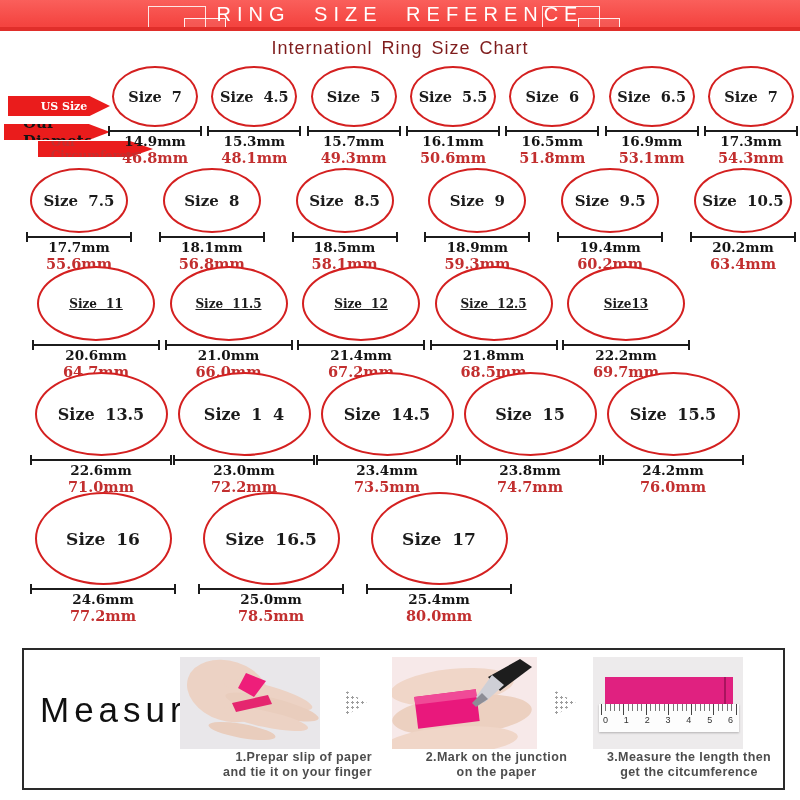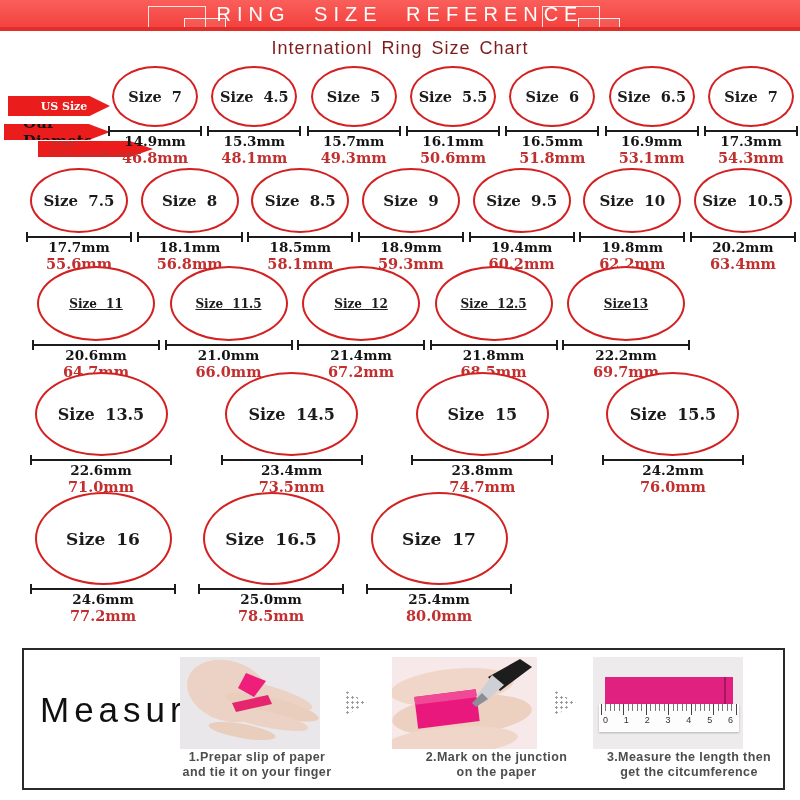--- a/index.html
+++ b/index.html
@@ -118,21 +118,21 @@
     opacity:.85;
   }
   .gap-a{width:25px;flex:0 0 auto;}
   .gap-b{width:17px;flex:0 0 auto;}
 
   .caption{
     position:absolute;top:100px;
     font-size:12.5px;font-weight:bold;color:#4d4d4d;
     line-height:1.18;letter-spacing:.4px;white-space:pre-line;
   }
-  .cap1{left:118px;width:230px;text-align:center;}
+  .cap1{left:118px;width:230px;text-align:right;}
   .cap2{left:380px;width:185px;text-align:center;}
   .cap3{left:560px;width:210px;text-align:center;}
 
   
   .ruler-photo{position:relative;width:150px;height:92px;background:#edebec;}
   .ruler-strip{position:absolute;left:12px;top:20px;width:128px;height:27px;background:#e02180;}
   .ruler-mark{position:absolute;right:17px;top:20px;width:2px;height:27px;background:#a8145e;}
   .ruler-body{
     position:absolute;left:6px;top:47px;width:140px;height:28px;background:#fdfdfd;
     box-shadow:0 1px 2px rgba(0,0,0,.25);
@@ -266,28 +266,20 @@
     <div class="cell">
       <div class="ring">
         <span class="size-label">Size 9.5</span>
       </div>
       <div class="mline"></div>
       <div class="dia">19.4mm</div>
       <div class="cir">60.2mm</div>
     </div>
     <div class="cell">
       <div class="ring">
-        <span class="size-label">Size 10</span>
-      </div>
-      <div class="mline"></div>
-      <div class="dia">19.8mm</div>
-      <div class="cir">62.2mm</div>
-    </div>
-    <div class="cell">
-      <div class="ring">
         <span class="size-label">Size 10.5</span>
       </div>
       <div class="mline"></div>
       <div class="dia">20.2mm</div>
       <div class="cir">63.4mm</div>
     </div>
   </div>
 <div class="ring-row row3">
     <div class="cell">
       <div class="ring">
@@ -331,20 +323,28 @@
     </div>
   </div>
 <div class="ring-row row4">
     <div class="cell">
       <div class="ring">
         <span class="size-label">Size 13.5</span>
       </div>
       <div class="mline"></div>
       <div class="dia">22.6mm</div>
       <div class="cir">71.0mm</div>
+    </div>
+    <div class="cell">
+      <div class="ring">
+        <span class="size-label">Size 1 4</span>
+      </div>
+      <div class="mline"></div>
+      <div class="dia">23.0mm</div>
+      <div class="cir">72.2mm</div>
     </div>
     <div class="cell">
       <div class="ring">
         <span class="size-label">Size 14.5</span>
       </div>
       <div class="mline"></div>
       <div class="dia">23.4mm</div>
       <div class="cir">73.5mm</div>
     </div>
     <div class="cell">

